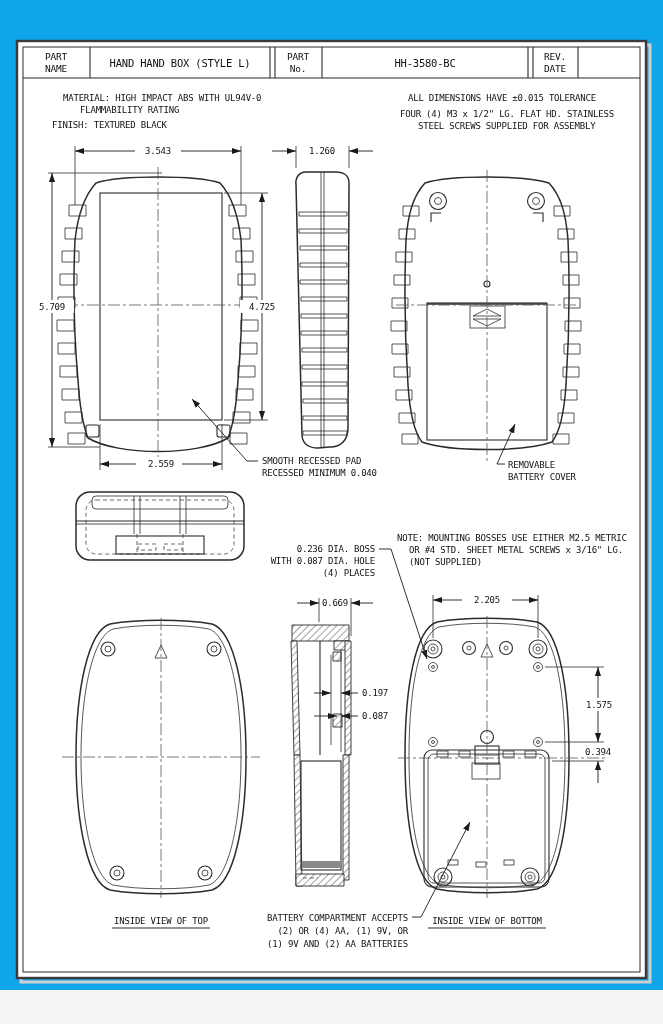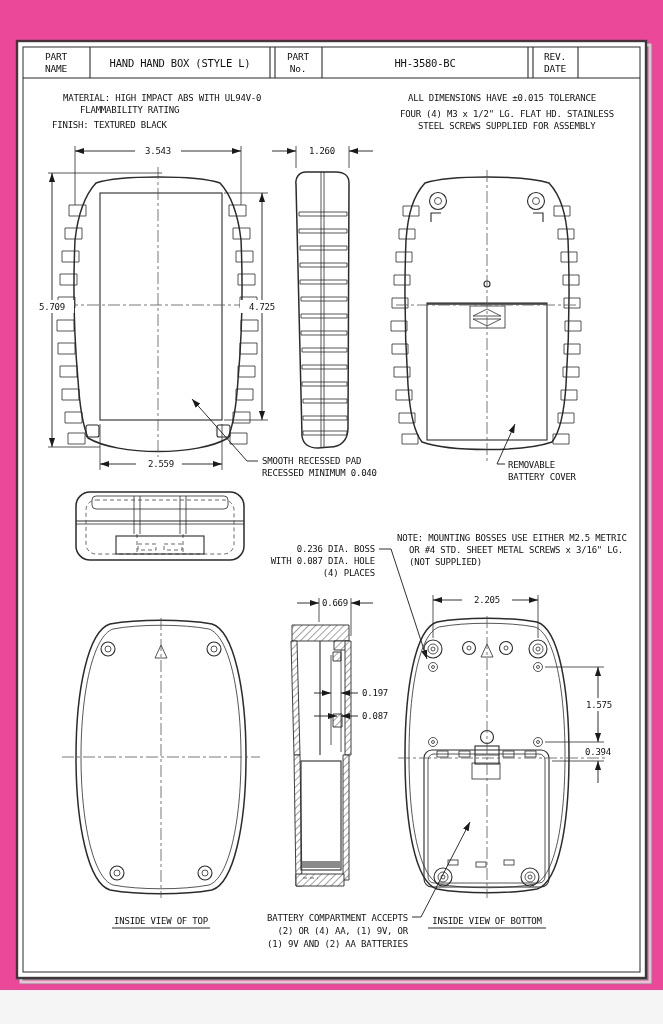--- a/index.html
+++ b/index.html
@@ -1,16 +1,16 @@
 <!DOCTYPE html>
 <html><head>
 <meta charset="utf-8">
 <style>
   html,body{margin:0;padding:0;background:#ffffff;}
-  .stage{position:relative;width:663px;height:1024px;background:#ec4899;overflow:hidden;}
+  .stage{position:relative;width:663px;height:1024px;background:#0ea5e9;overflow:hidden;}
   svg{display:block;}
   .ln{stroke:#2b2b2b;fill:none;stroke-width:1.1;}
   .ln2{stroke:#2b2b2b;fill:none;stroke-width:1.5;}
   .thin{stroke:#2b2b2b;fill:none;stroke-width:0.8;}
   .cl{stroke:#555;stroke-width:0.8;fill:none;stroke-dasharray:12 3 3 3;}
   .hid{stroke:#444;stroke-width:0.8;fill:none;stroke-dasharray:4 3;}
   .dimln{stroke:#1a1a1a;stroke-width:0.9;fill:none;}
   .hatchf{fill:url(#hatch);stroke:#2b2b2b;stroke-width:0.9;}
   .wbg{fill:#ffffff;}
   text{font-family:"DejaVu Sans Mono","Liberation Mono",monospace;font-size:9px;fill:#111;letter-spacing:-0.2px;}

